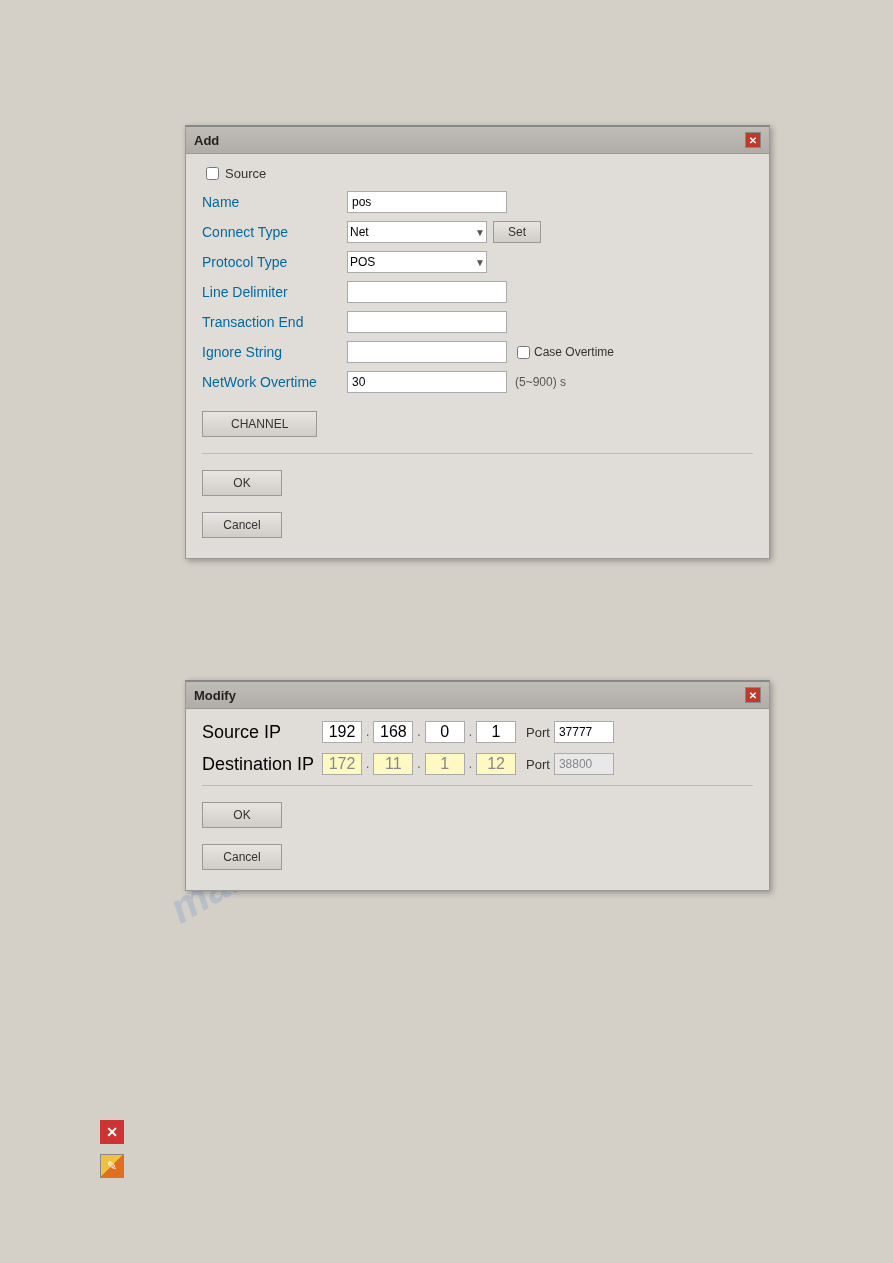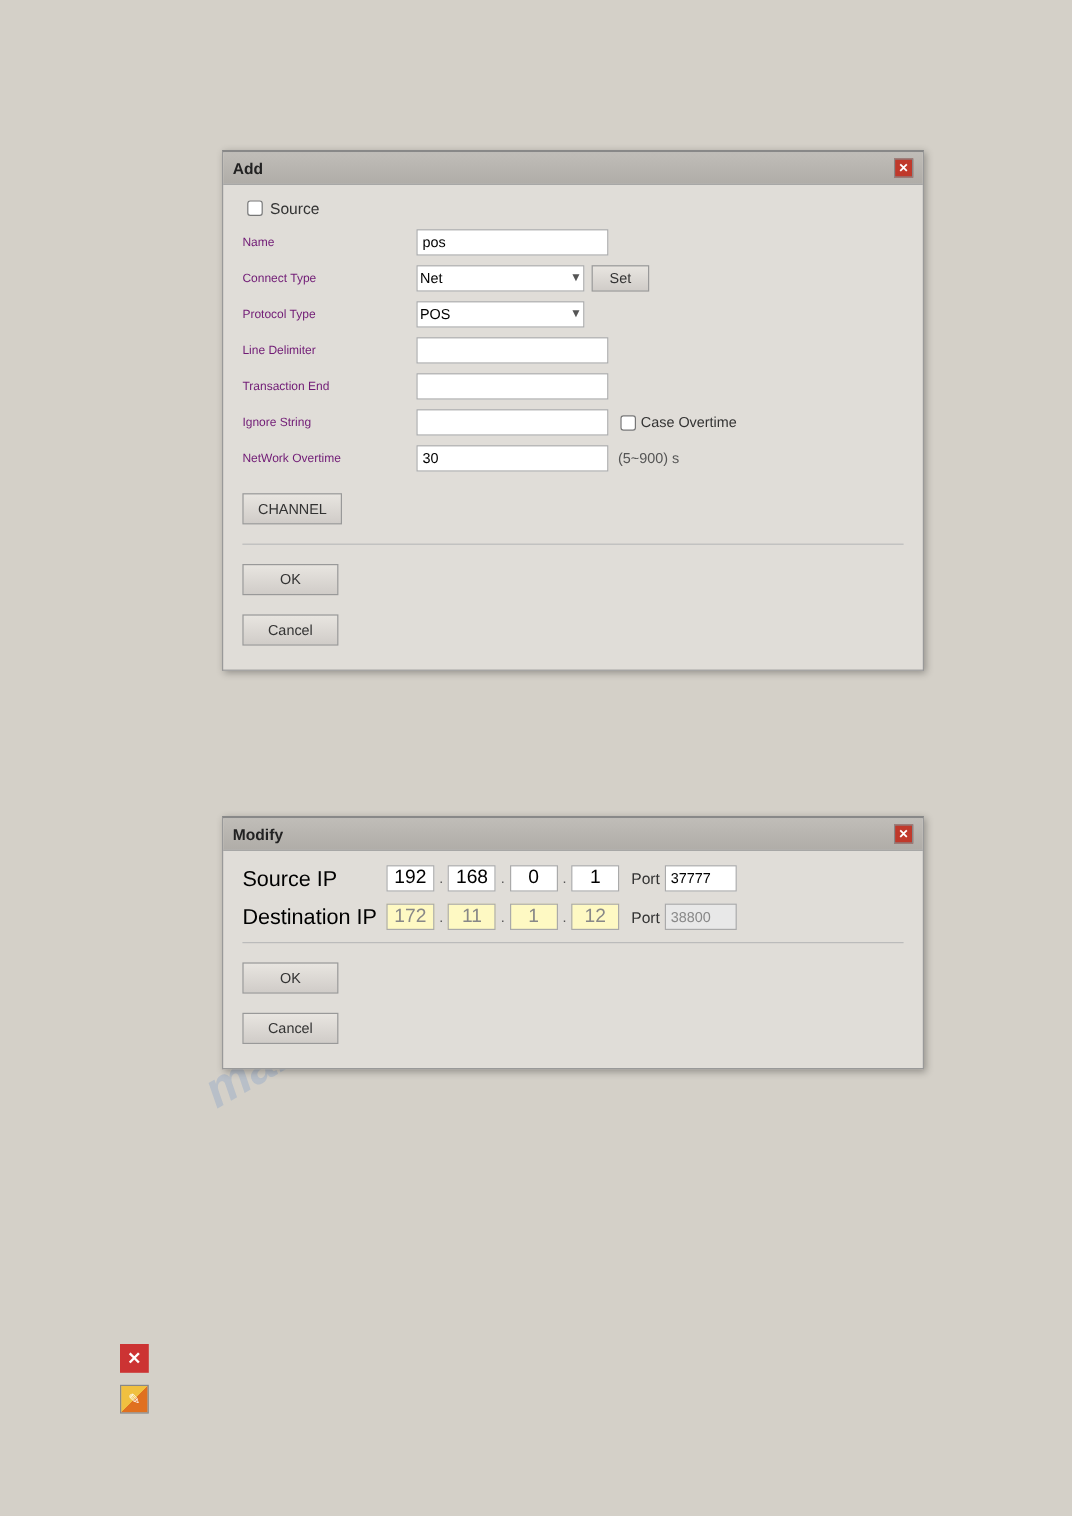--- a/index.html
+++ b/index.html
@@ -70,22 +70,22 @@
     }
 
     .form-row {
       display: flex;
       align-items: center;
       margin-bottom: 8px;
     }
 
     .form-label {
       width: 145px;
-      font-size: 10px;
-      color: #701a75;
+      font-size: 14px;
+      color: #0369a1;
       flex-shrink: 0;
     }
 
     .form-input {
       height: 22px;
       border: 1px solid #aaa;
       background: white;
       padding: 2px 4px;
       font-size: 12px;
       outline: none;
@@ -174,21 +174,21 @@
     }
 
     .network-hint {
       margin-left: 8px;
       font-size: 12px;
       color: #555;
     }
 
     .channel-btn {
       height: 26px;
-      padding: 0 12px;
+      padding: 0 28px;
       background: linear-gradient(to bottom, #e8e5e0, #d0ccc8);
       border: 1px solid #999;
       font-size: 12px;
       cursor: pointer;
       color: #333;
       margin-top: 8px;
       margin-bottom: 8px;
     }
 
     .dialog-buttons {

